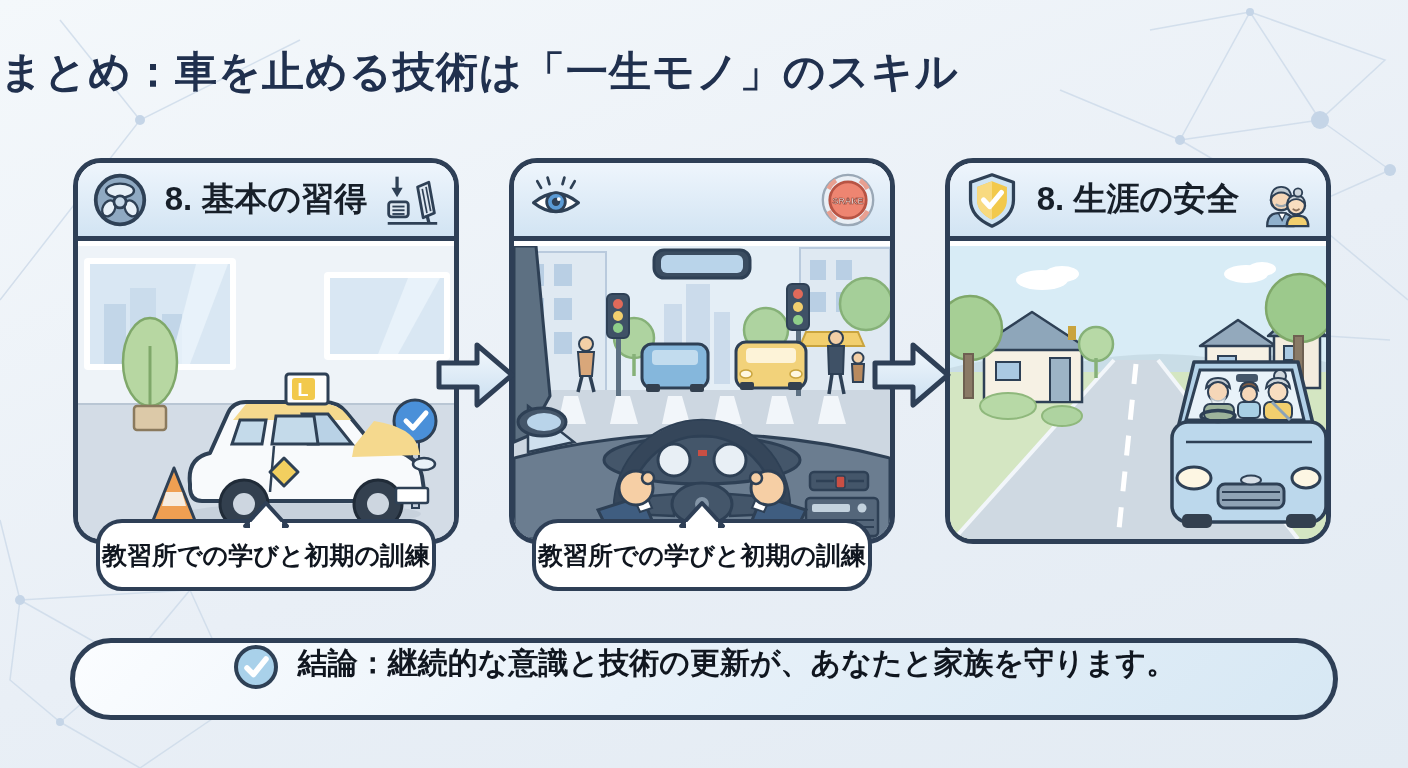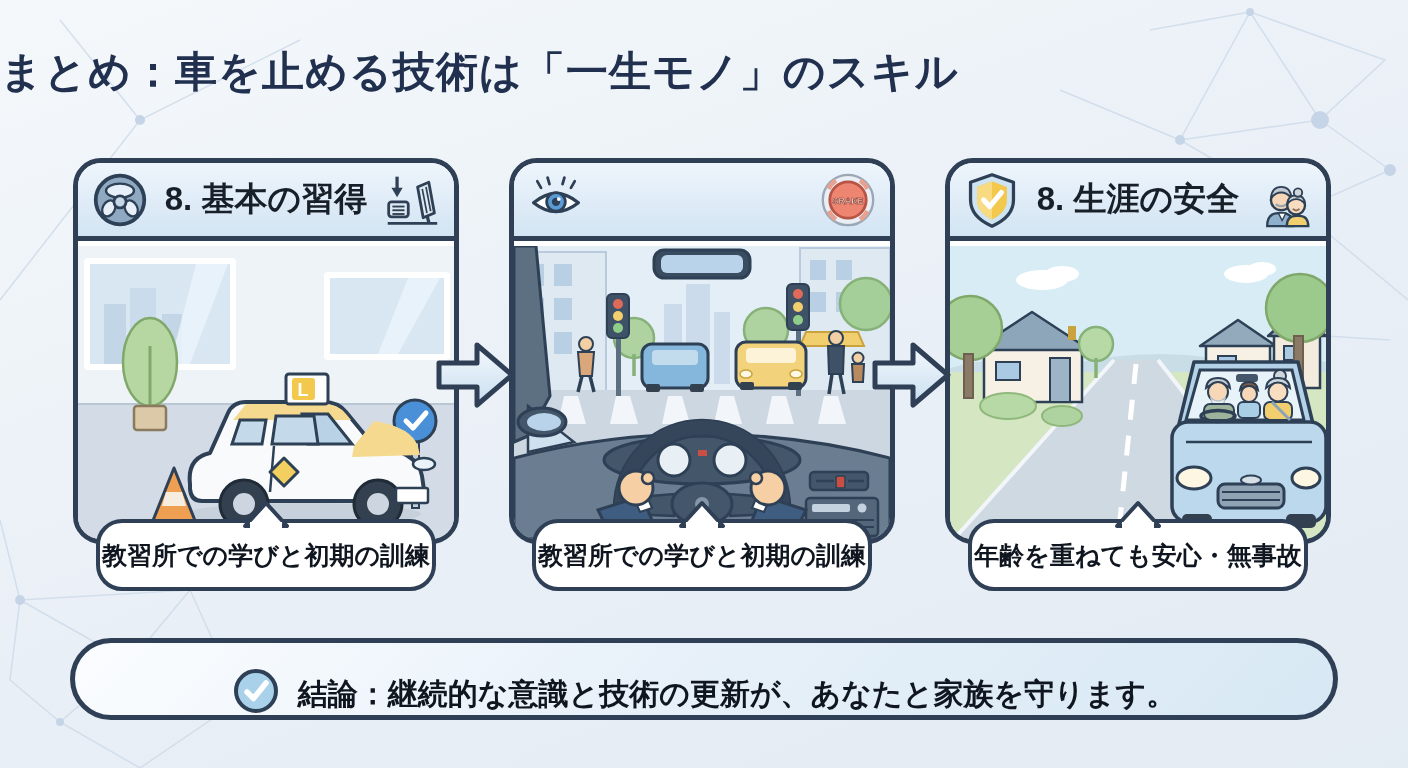--- a/index.html
+++ b/index.html
@@ -23,21 +23,21 @@
   .panel-illustration svg{display:block;width:100%;height:100%;}
   .bubble{position:absolute;left:18px;right:18px;top:356px;height:64px;background:#fff;
     border:4px solid #2e3f56;border-radius:26px;display:flex;align-items:center;justify-content:center;
     font-size:25px;font-weight:700;color:#10161f;z-index:3;white-space:nowrap;}
   .tail{position:absolute;top:-23px;left:50%;transform:translateX(-50%);width:46px;height:28px;}
   .flow-arrow{position:absolute;top:336px;width:80px;height:78px;z-index:4;}
   .a1{left:436px;} .a2{left:872px;}
   .conclusion{position:absolute;left:70px;top:638px;width:1268px;height:82px;box-sizing:border-box;
     border:5px solid #2e3f56;border-radius:44px;
     background:linear-gradient(135deg,#fbfdff 0%,#e8f1f9 45%,#d7e8f4 100%);
-    display:flex;align-items:flex-end;justify-content:center;gap:18px;z-index:2;}
+    display:flex;align-items:flex-start;justify-content:center;gap:18px;z-index:2;}
   .conclusion-text{font-size:30px;font-weight:800;color:#10161f;white-space:nowrap;}
   .cicon{width:48px;height:48px;flex:0 0 auto;}
 </style>
 </head>
 <body>
 
 <div class="canvas">
 
   <svg class="net" viewBox="0 0 1408 768">
     <g stroke="#ccd9e8" stroke-width="1.5" fill="none" opacity="0.8">
@@ -391,27 +391,20 @@
           <ellipse cx="356" cy="232" rx="14" ry="10" fill="#fdf6e3" stroke="#2e4055" stroke-width="3"></ellipse>
           <rect x="268" y="238" width="66" height="24" rx="7" fill="#8fa3b5" stroke="#2e4055" stroke-width="3"></rect>
           <line x1="272" y1="246" x2="330" y2="246" stroke="#2e4055" stroke-width="2"></line>
           <line x1="272" y1="254" x2="330" y2="254" stroke="#2e4055" stroke-width="2"></line>
           <ellipse cx="301" cy="234" rx="10" ry="4.5" fill="#d6dee6" stroke="#2e4055" stroke-width="2"></ellipse>
           <rect x="232" y="268" width="30" height="14" rx="5" fill="#33404f"></rect>
           <rect x="336" y="268" width="30" height="14" rx="5" fill="#33404f"></rect>
         </g>
       </svg>
     </div>
-    <div class="bubble">
-      <svg class="tail" viewBox="0 0 46 28">
-        <polygon points="2,26 23,3 44,26" fill="#ffffff" stroke="#2e3f56" stroke-width="4" stroke-linejoin="round"></polygon>
-        <rect x="7" y="22" width="32" height="6" fill="#ffffff"></rect>
-      </svg>
-      <span>年齢を重ねても安心・無事故</span>
-    </div>
   </section>
 
   <div class="conclusion">
     <svg class="cicon" viewBox="0 0 48 48">
       <circle cx="24" cy="24" r="20" fill="#a9d1ea" stroke="#2e4055" stroke-width="4"></circle>
       <path d="M15 25 L21.5 31.5 L34 16" fill="none" stroke="#ffffff" stroke-width="5.5" stroke-linecap="round" stroke-linejoin="round"></path>
     </svg>
     <span class="conclusion-text">結論：継続的な意識と技術の更新が、あなたと家族を守ります。</span>
   </div>
 

